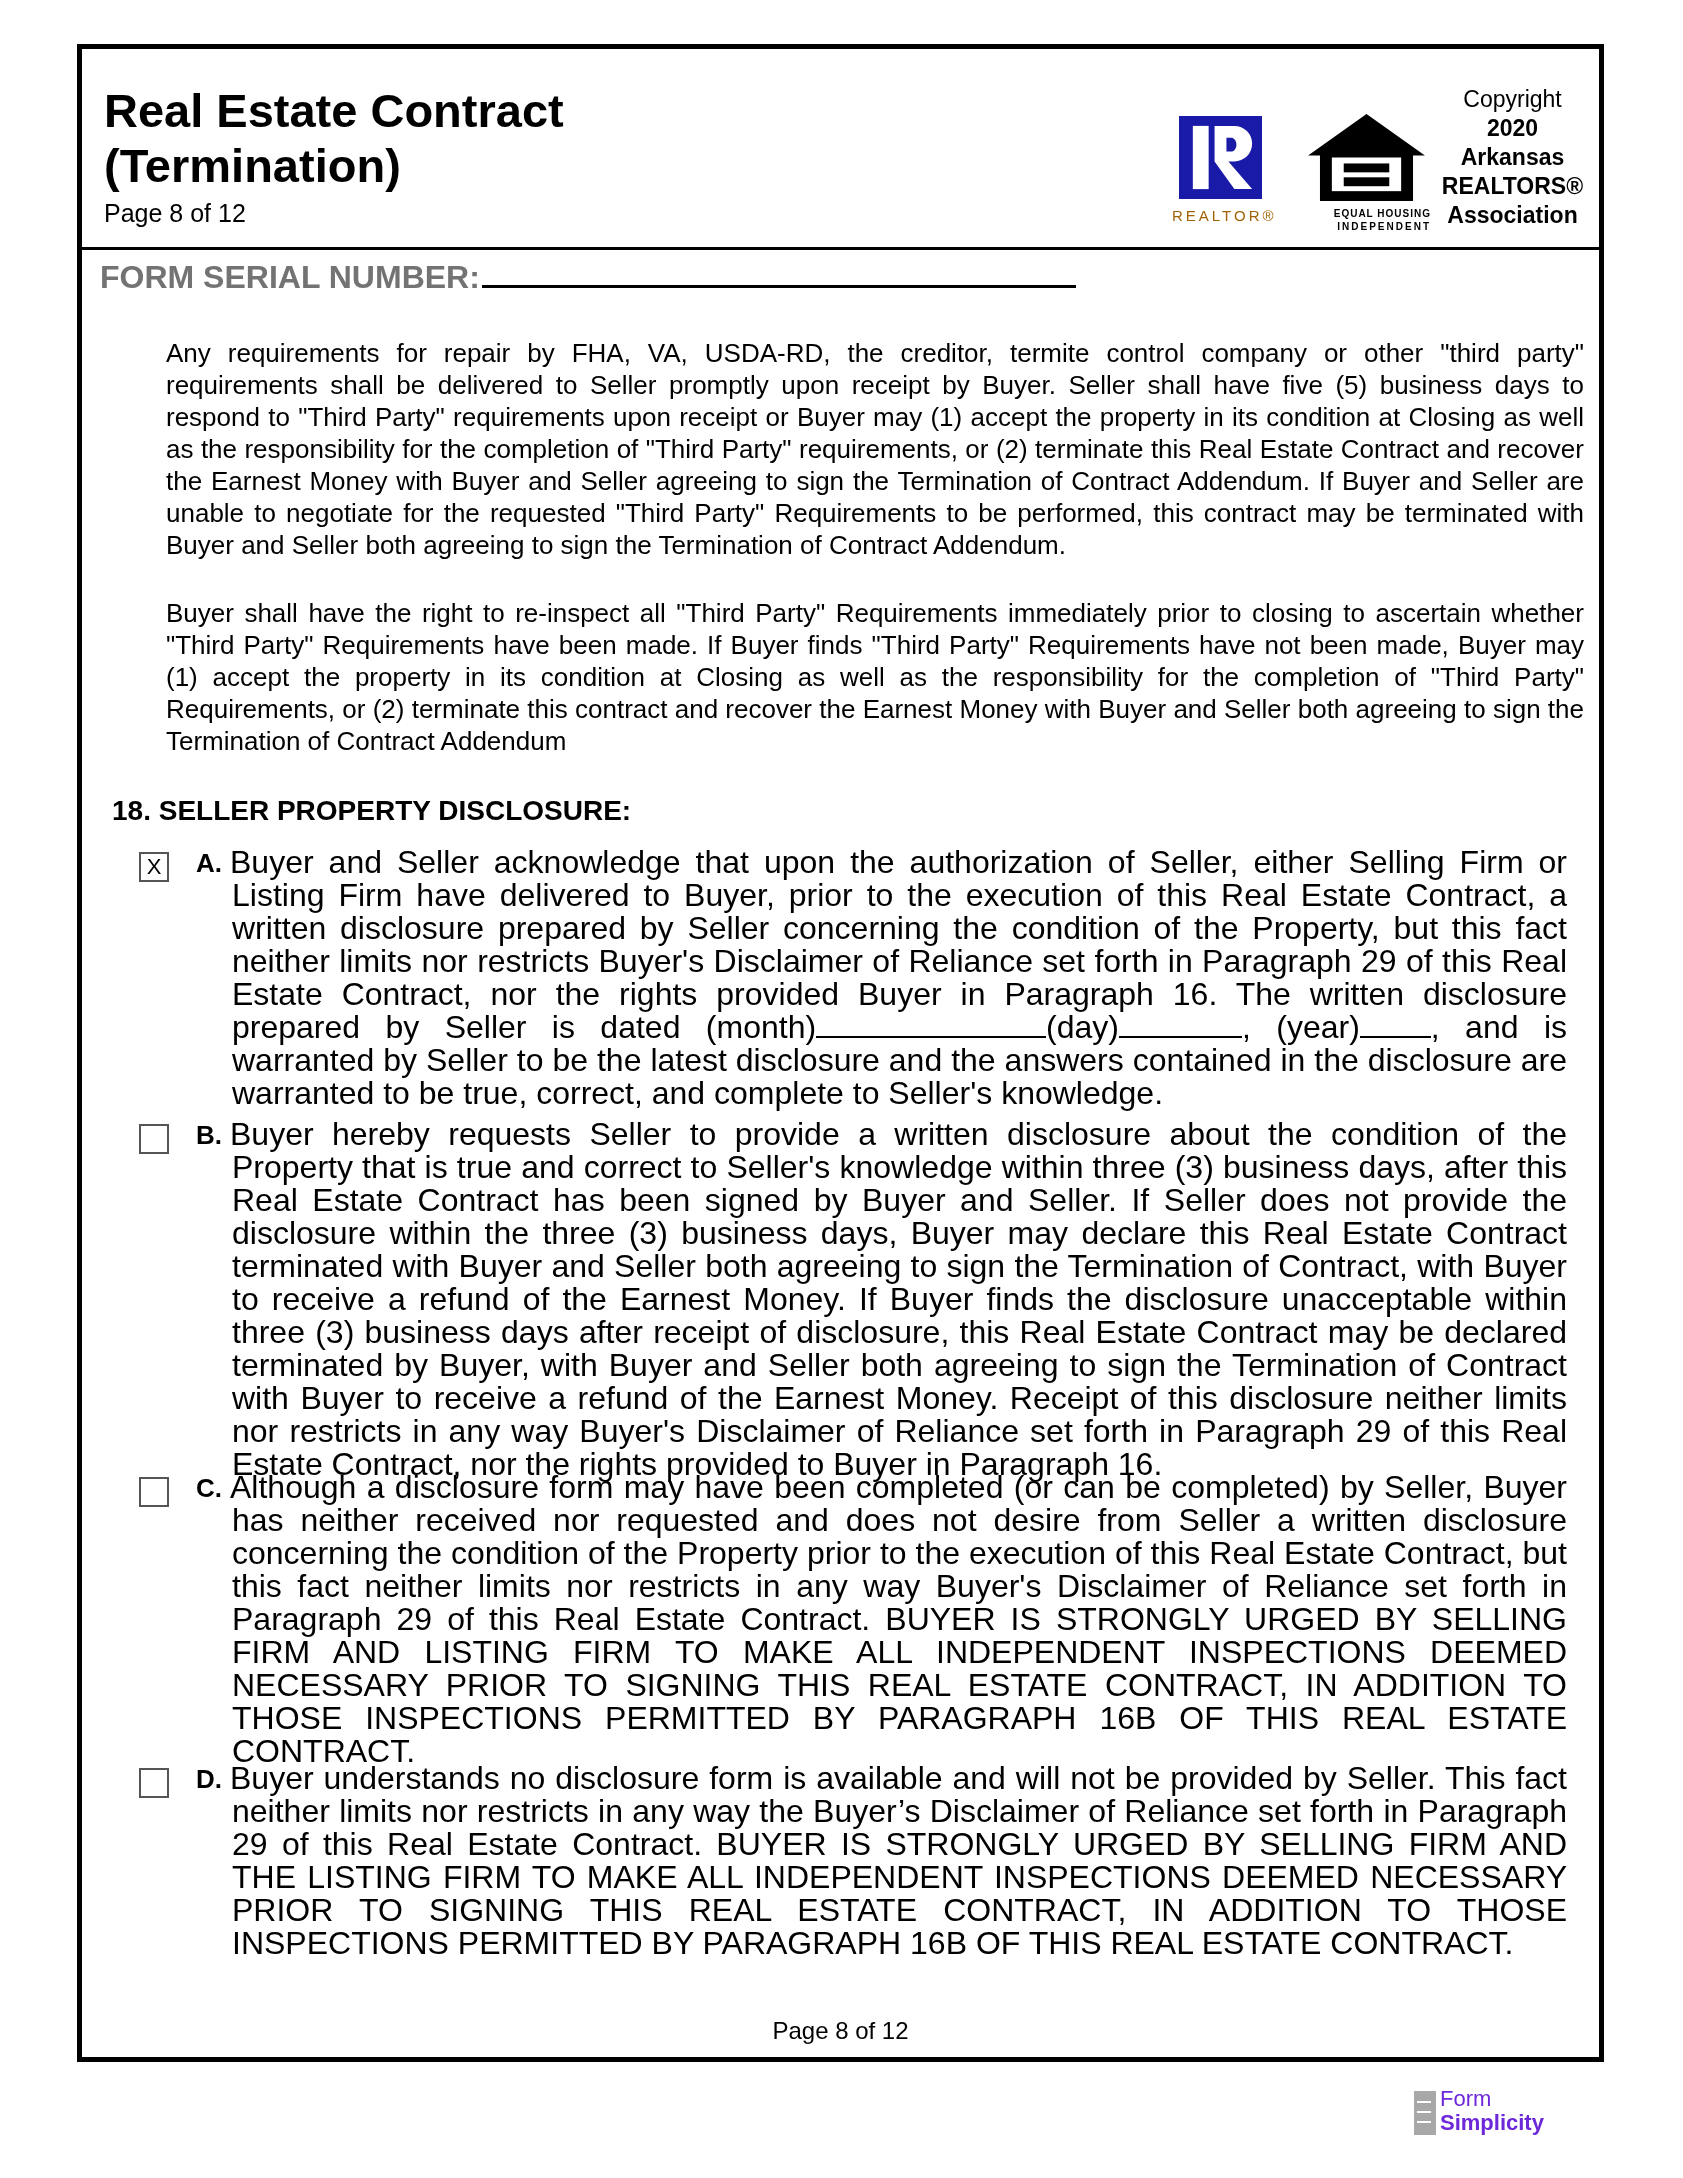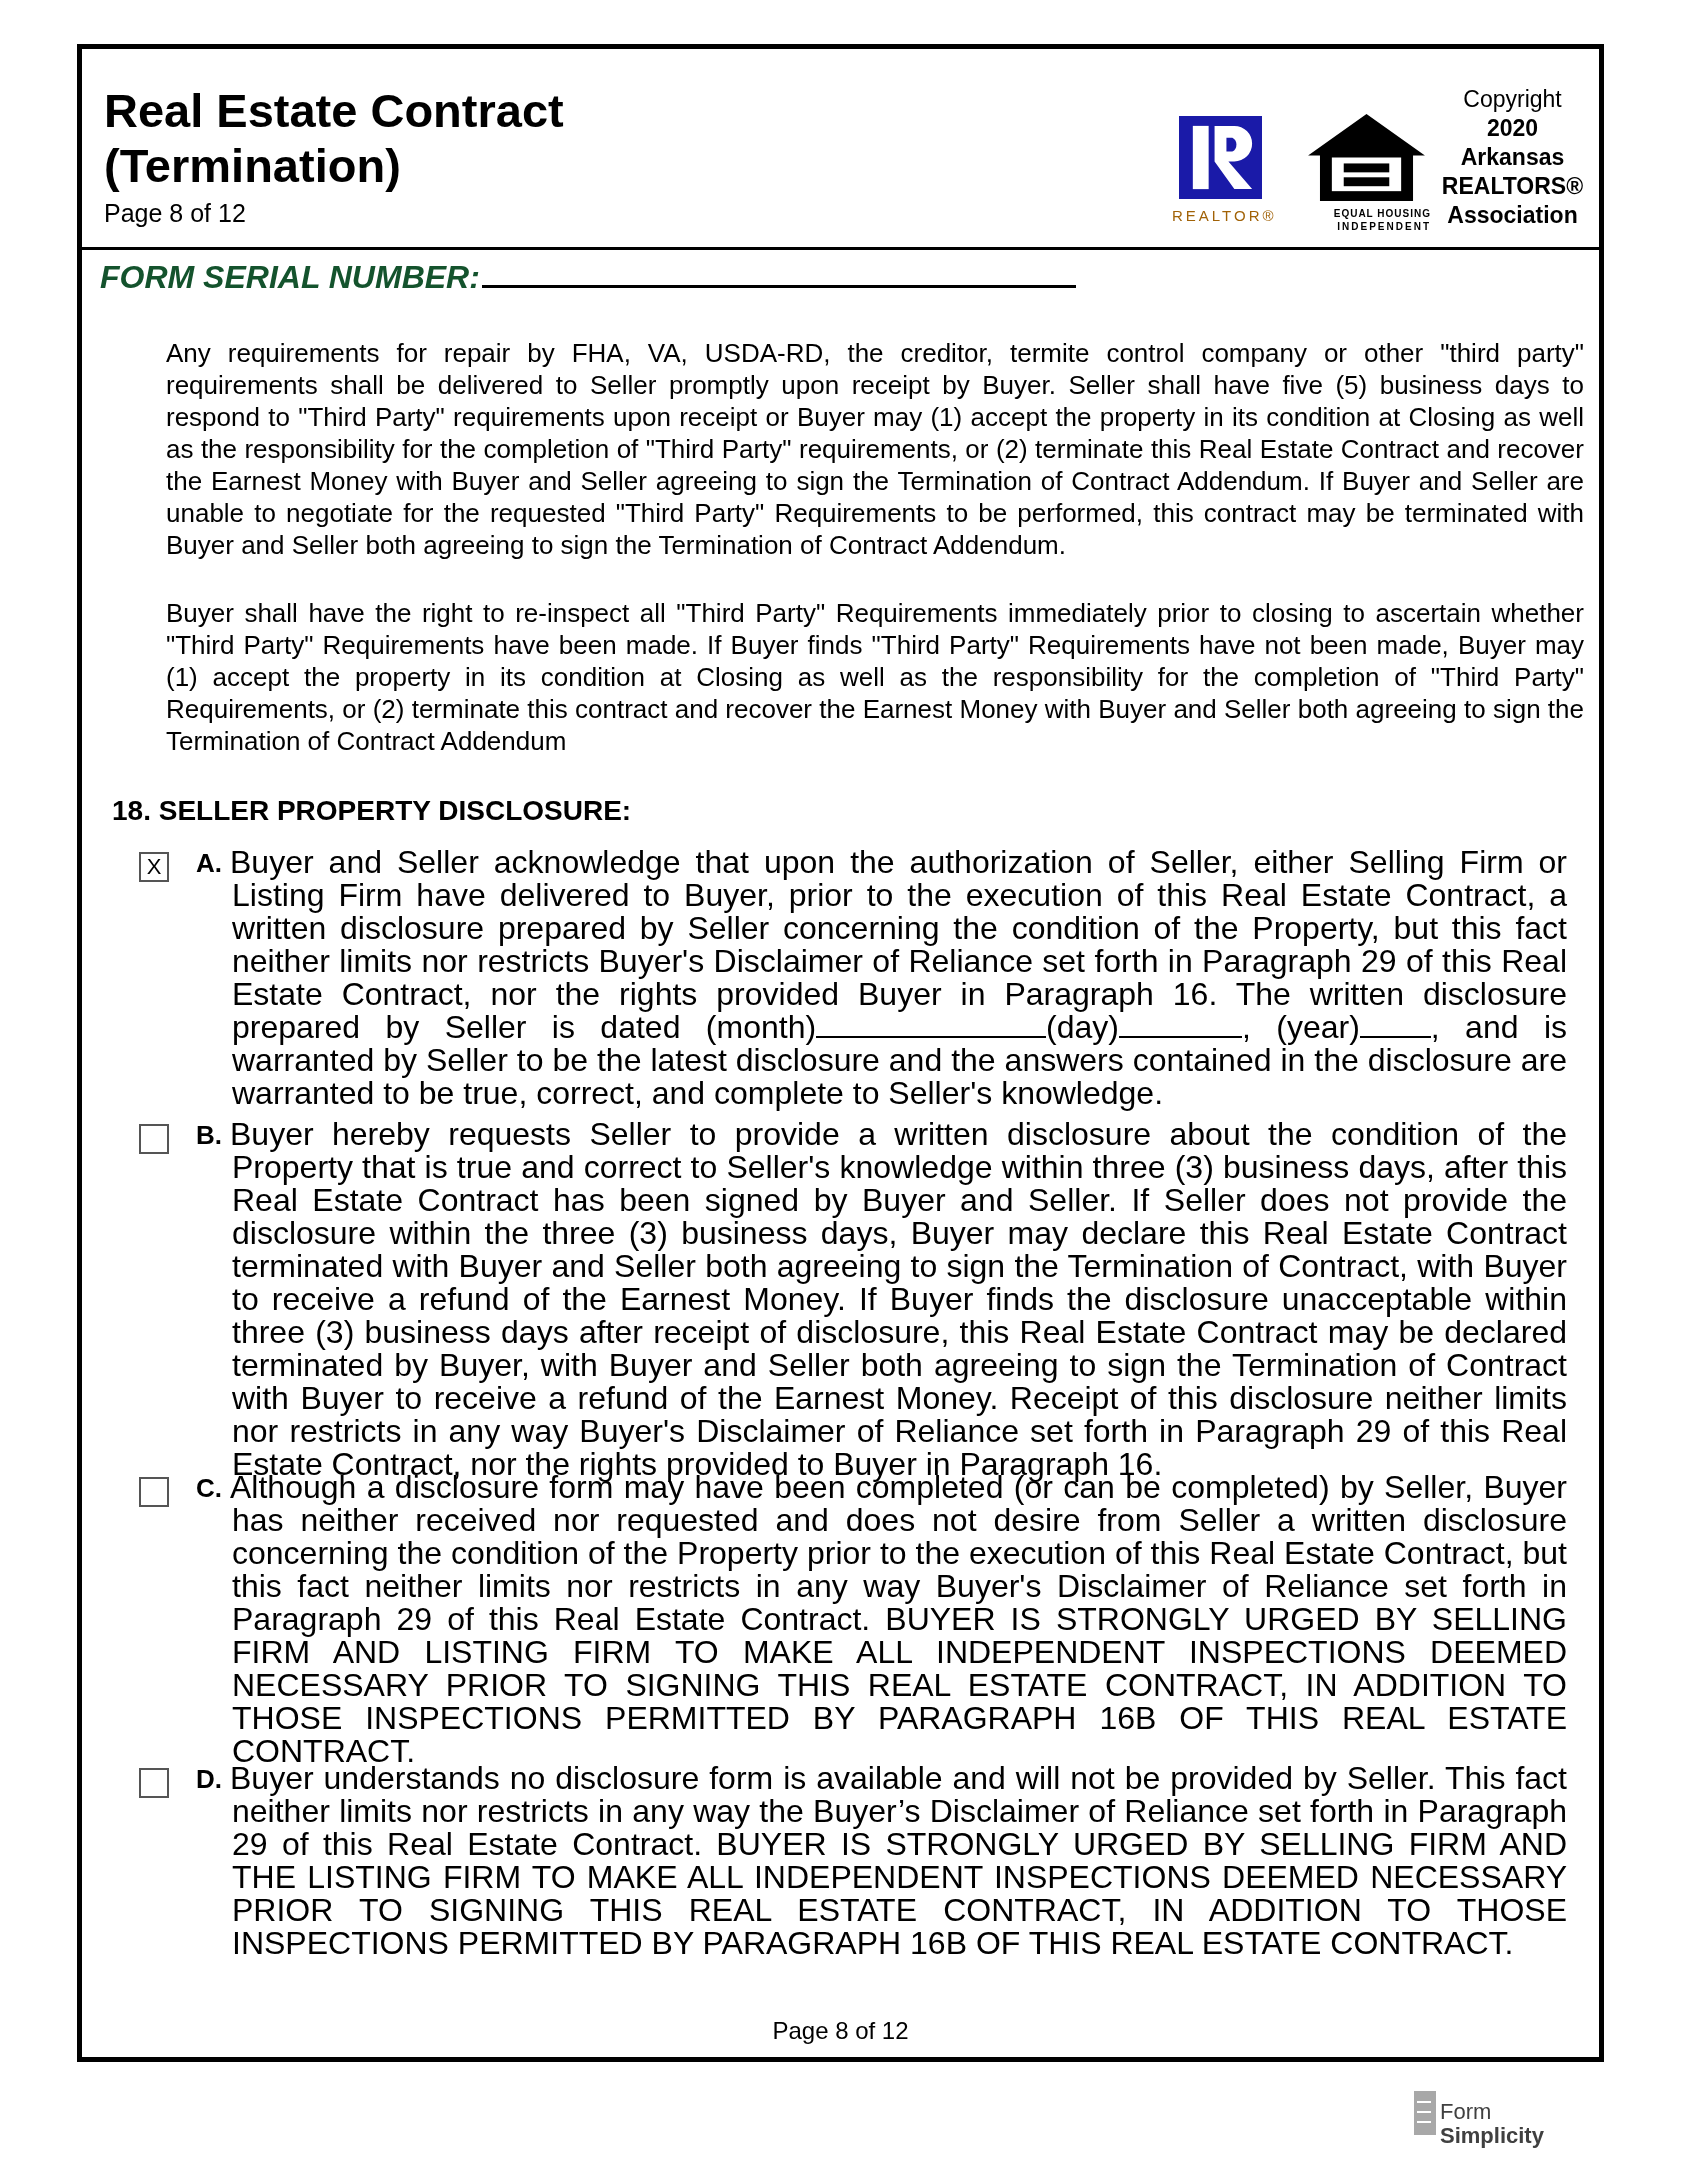--- a/index.html
+++ b/index.html
@@ -8,34 +8,34 @@
   .header { position:absolute; left:0; top:0; right:0; height:198px; border-bottom:3px solid #000;padding-left:40px; }
   .title { position:absolute; left:22px; top:34px; font-size:47px; font-weight:bold; line-height:55px; }
   .page-top { position:absolute; left:22px; top:150px; font-size:25px; }
   .realtor-logo { position:absolute; left:1094px; top:67px; width:89px; height:113px; }
   .realtor-box { position:absolute; left:3px; top:0; width:83px; height:83px; background:#1a1aa8; }
   .realtor-text { position:absolute; left:-4px; top:91px; font-size:15px; letter-spacing:3px; color:#a16207; white-space:nowrap; }
   .eho-logo { position:absolute; left:1220px; top:59px; width:129px; height:129px; }
   .eho-text { position:absolute; left:0; top:99px; width:129px; text-align:right; font-size:10px; font-weight:bold; line-height:13px; letter-spacing:1px; }
   .copyright { position:absolute; left:1356px; top:36px; width:149px; text-align:center; font-size:23px; line-height:29px; }
   .copyright .b { font-weight:bold; }
-  .serial { position:absolute; left:18px; top:210px; font-size:32px; font-weight:bold; color:#14532d;font-style:italic; }
+  .serial { position:absolute; left:18px; top:210px; font-size:32px; font-weight:bold; color:#737373; }
   .serial-line { display:inline-block; width:594px; border-bottom:3px solid #000; vertical-align:baseline; margin-left:2px; height:24px; }
   .sec-heading { position:absolute; left:18px; font-size:28px; font-weight:bold; }
   .para { position:absolute; font-size:26px; line-height:32px; text-align:justify; text-align-last:left; }
   .item { position:absolute; left:57px; width:1426px; }
   .cb { position:absolute; left:0; top:6px; width:30px; height:30px; border:2px solid #555; box-sizing:border-box; font-size:22px; line-height:26px; text-align:center; cursor:pointer; }
   .item-letter { position:absolute; left:57px; top:0; font-size:26px; font-weight:bold; line-height:34px; }
   .item-text { position:absolute; left:93px; top:0; width:1335px; font-size:32px; line-height:33px; text-align:justify; text-align-last:left; text-indent:-2px; }
   .blank { display:inline-block; border-bottom:2px solid #000; height:20px; vertical-align:baseline; }
   .page-bottom { position:absolute; left:0; right:0; top:1968px; text-align:center; font-size:24px; }
   .fs-logo { position:absolute; left:1414px; top:2087px; width:178px; height:59px; }
   .fs-doc { position:absolute; left:0; top:4px; width:22px; height:44px; background:#a8a8a8; }
   .fs-doc i { position:absolute; left:3px; width:14px; height:2px; background:#fff; }
-  .fs-text { position:absolute; left:26px; top:0; font-size:22px; line-height:24px; color:#404040;margin-top:13px; }
+  .fs-text { position:absolute; left:26px; top:0; font-size:22px; line-height:24px; color:#6d28d9; }
   .fs-text .s { font-weight:bold; }
 </style>
 </head>
 <body>
 
 <div class="frame">
 
   <div class="header">
     <div class="title">
       <div>Real Estate Contract</div>

